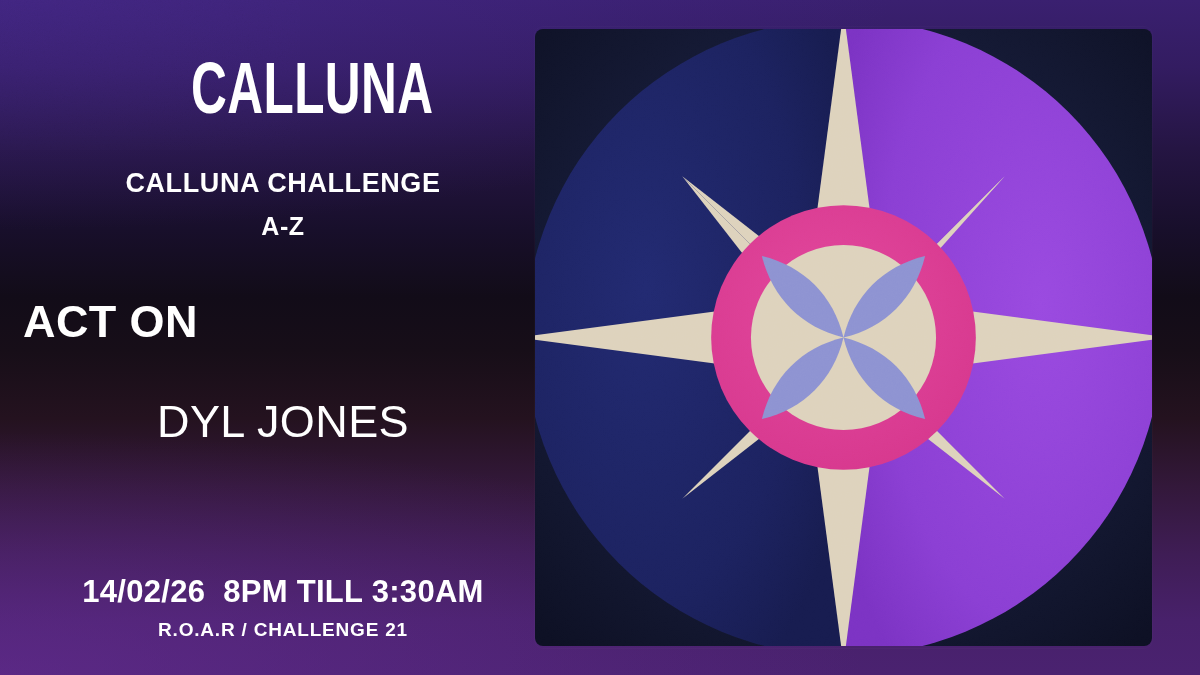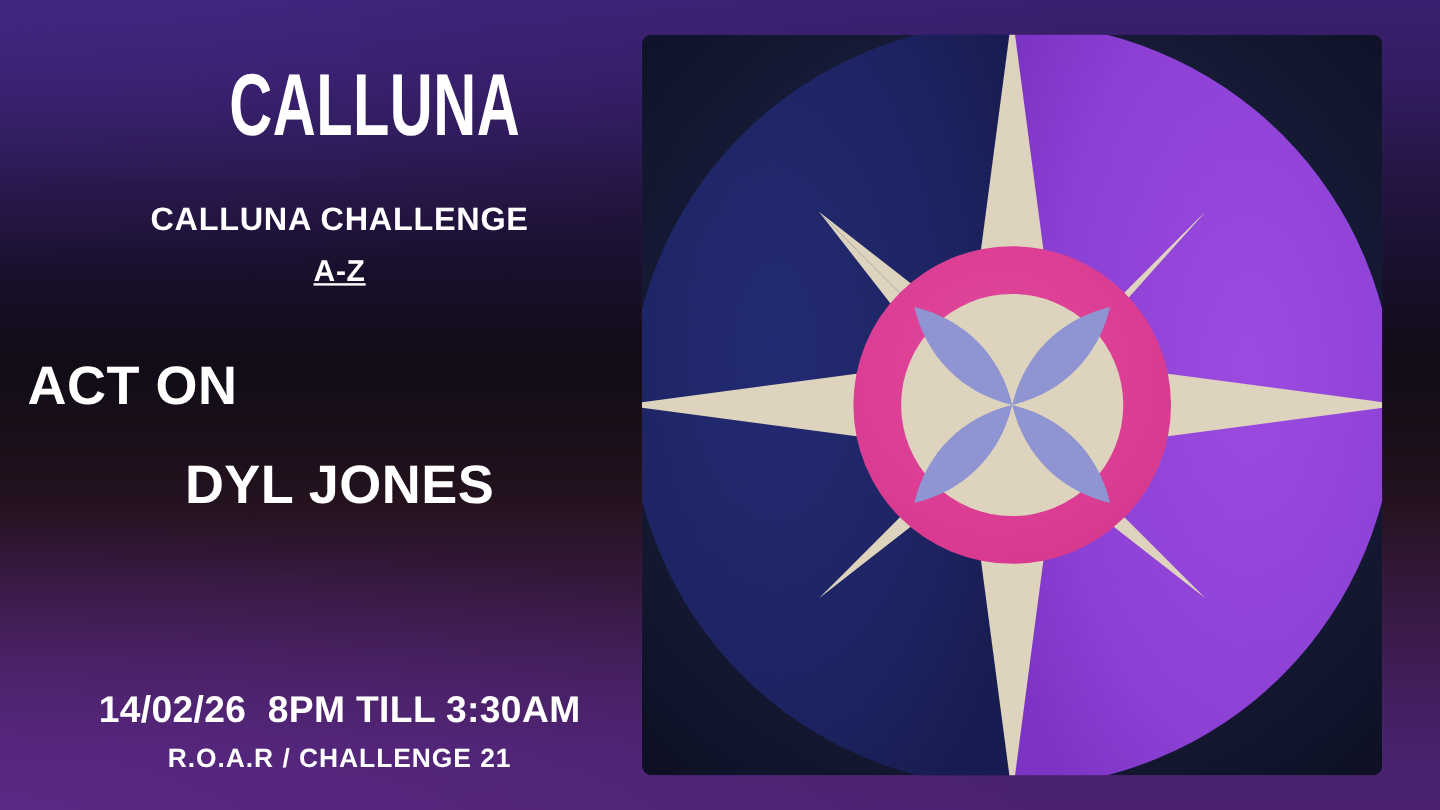--- a/index.html
+++ b/index.html
@@ -76,56 +76,55 @@
     color:#fff;
   }
   .az{
     position:absolute;
     left:0; top:212px; width:520px;
     text-align:center;
     font-size:25px;
     font-weight:700;
     letter-spacing:0.6px;
     color:#fff;
-    text-decoration:underline;
   }
 
   .act1{
     position:absolute;
     left:0; top:296px; width:520px;
     font-size:45px;
     font-weight:700;
     letter-spacing:0.4px;
     color:#fff;
   }
   .act2{
     position:absolute;
-    left:0; top:378px; width:520px;
+    left:0; top:396px; width:520px;
     text-align:center;
     font-size:45px;
-    font-weight:700;
+    font-weight:400;
     letter-spacing:0.4px;
     color:#fff;
   }
 
   .datetime{
     position:absolute;
     left:0; top:574px; width:520px;
     text-align:center;
     font-size:31px;
     font-weight:700;
     letter-spacing:0.3px;
     color:#fff;
     white-space:pre;
   }
   .venue{
     position:absolute;
     left:0; top:619px; width:520px;
     text-align:center;
-    font-size:22px;
+    font-size:19px;
     font-weight:700;
     letter-spacing:0.8px;
     color:#fff;
   }
 
   
   .artwrap{
     position:absolute;
     left:535px; top:27px;
     width:617px; height:621px;

